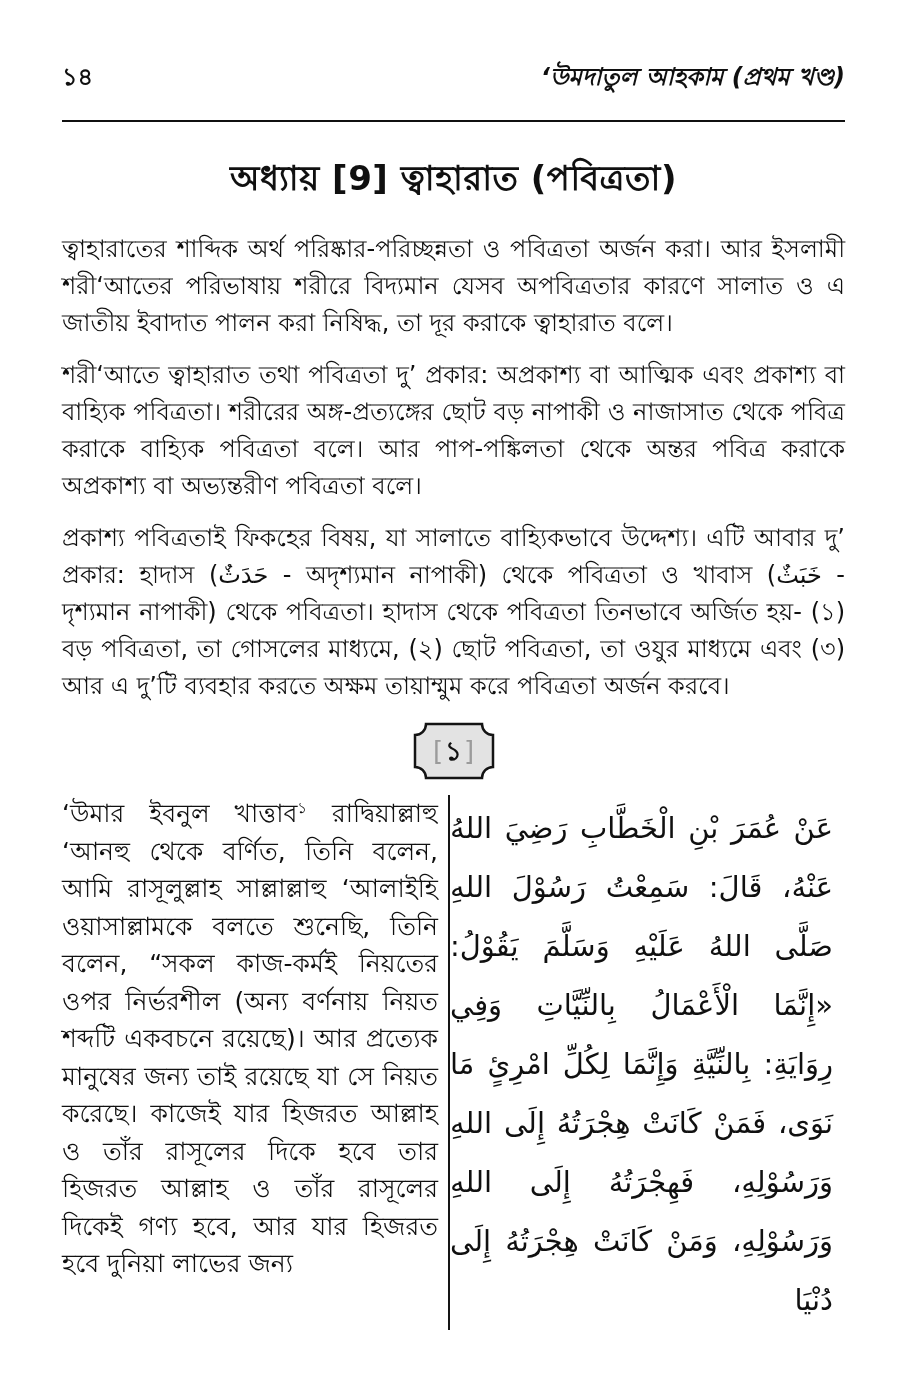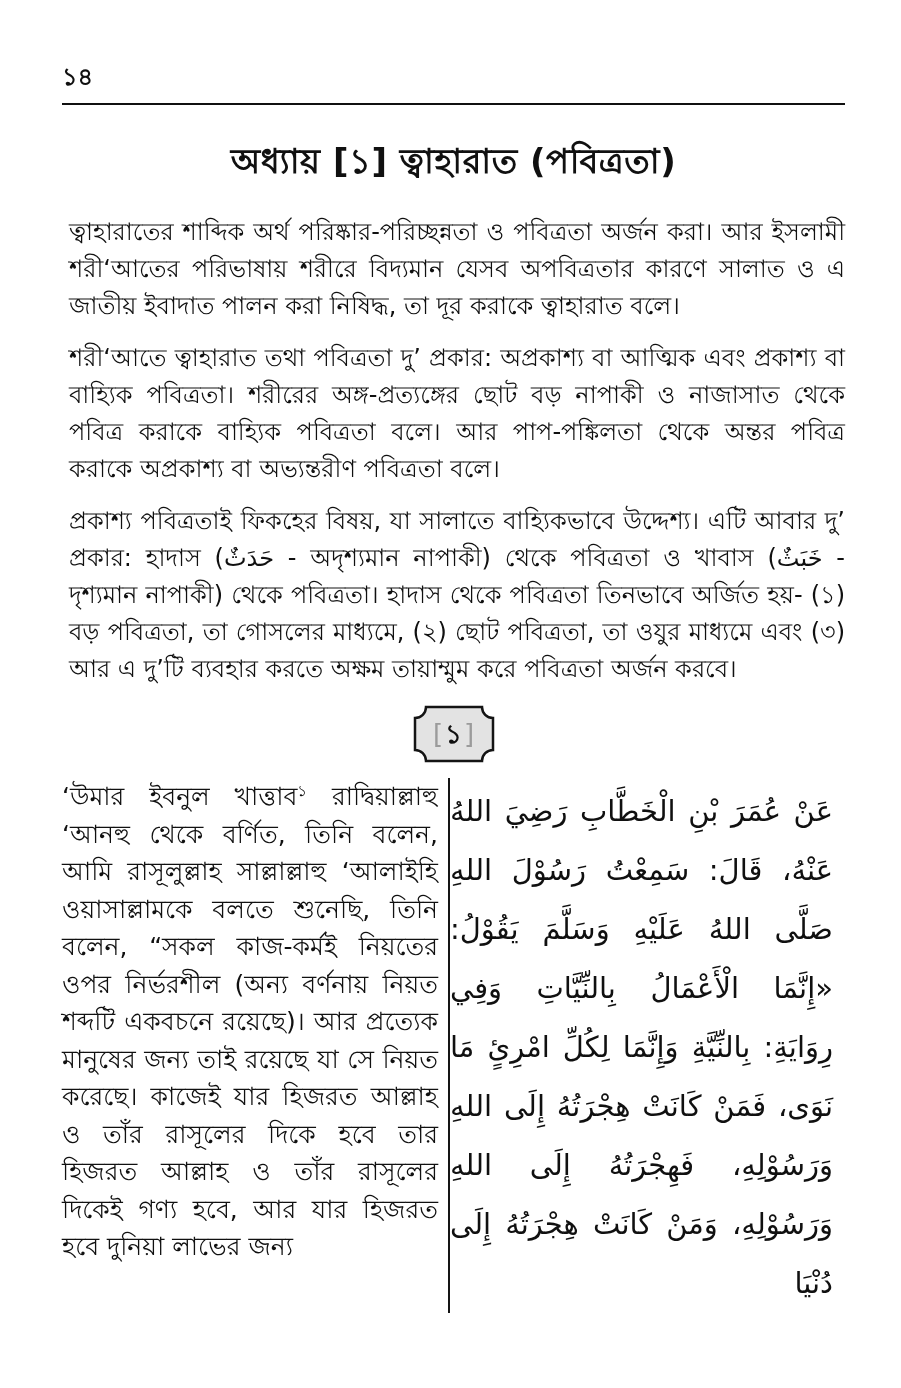--- a/index.html
+++ b/index.html
@@ -6,34 +6,34 @@
   .page {
     width:901px; height:1388px; margin:0 auto; background:#ffffff;
     color:#101010; position:relative; overflow:hidden; box-sizing:border-box;
     font-family:"DejaVu Sans","Liberation Serif",sans-serif;
   }
   .inner { padding:58px 56px 0 62px; }
 
   
   .running-head {
     display:flex; justify-content:space-between; align-items:flex-end;
-    border-bottom:2.5px solid #101010; padding-bottom:5px;
+    border-bottom:2.5px solid #101010; padding-bottom:22px;
   }
   .page-num { font-size:24px; font-weight:bold; }
   .book-title { font-size:24px; font-weight:bold; font-style:italic; }
 
   
   .chapter-title {
     text-align:center; font-size:34px; font-weight:bold;
     margin:30px 0 22px 0; letter-spacing:0.5px;
   }
 
   
   .body-text { font-size:24px; line-height:37px; text-align:justify; }
-  .body-text p { margin:0 0 15px 7px; }
+  .body-text p { margin:0 0 15px 0; }
 
   
   .badge-wrap { display:flex; justify-content:center; margin:16px 0 14px 0; }
   .badge { position:relative; width:84px; height:60px; }
   .badge svg { display:block; }
   .badge .badge-label {
     position:absolute; inset:0; display:flex; align-items:center; justify-content:center;
     font-size:26px; font-weight:bold; line-height:1;
   }
   .badge .bracket { color:#9b9b9b; font-weight:normal; margin:0 2px; }
@@ -52,23 +52,24 @@
   sup.fn-mark { font-size:60%; vertical-align:super; line-height:0; }
 </style>
 </head>
 <body>
 
 <div class="page">
   <div class="inner">
 
     <div class="running-head">
       <span class="page-num">১৪</span>
+      <span class="book-title">‘উমদাতুল আহকাম (প্রথম খণ্ড)</span>
     </div>
 
-    <div class="chapter-title">অধ্যায় [১] ত্বাহারাত (পবিত্রতা)</div>
+    <div class="chapter-title">অধ্যায় [9] ত্বাহারাত (পবিত্রতা)</div>
 
     <div class="body-text">
       <p>ত্বাহারাতের শাব্দিক অর্থ পরিষ্কার-পরিচ্ছন্নতা ও পবিত্রতা অর্জন করা। আর ইসলামী শরী‘আতের পরিভাষায় শরীরে বিদ্যমান যেসব অপবিত্রতার কারণে সালাত ও এ জাতীয় ইবাদাত পালন করা নিষিদ্ধ, তা দূর করাকে ত্বাহারাত বলে।</p>
       <p>শরী‘আতে ত্বাহারাত তথা পবিত্রতা দু’ প্রকার: অপ্রকাশ্য বা আত্মিক এবং প্রকাশ্য বা বাহ্যিক পবিত্রতা। শরীরের অঙ্গ-প্রত্যঙ্গের ছোট বড় নাপাকী ও নাজাসাত থেকে পবিত্র করাকে বাহ্যিক পবিত্রতা বলে। আর পাপ-পঙ্কিলতা থেকে অন্তর পবিত্র করাকে অপ্রকাশ্য বা অভ্যন্তরীণ পবিত্রতা বলে।</p>
       <p>প্রকাশ্য পবিত্রতাই ফিকহের বিষয়, যা সালাতে বাহ্যিকভাবে উদ্দেশ্য। এটি আবার দু’ প্রকার: হাদাস (حَدَثٌ - অদৃশ্যমান নাপাকী) থেকে পবিত্রতা ও খাবাস (خَبَثٌ - দৃশ্যমান নাপাকী) থেকে পবিত্রতা। হাদাস থেকে পবিত্রতা তিনভাবে অর্জিত হয়- (১) বড় পবিত্রতা, তা গোসলের মাধ্যমে, (২) ছোট পবিত্রতা, তা ওযুর মাধ্যমে এবং (৩) আর এ দু’টি ব্যবহার করতে অক্ষম তায়াম্মুম করে পবিত্রতা অর্জন করবে।</p>
     </div>
 
     <div class="badge-wrap">
       <div class="badge">
         <svg width="84" height="60" viewBox="0 0 84 60">

